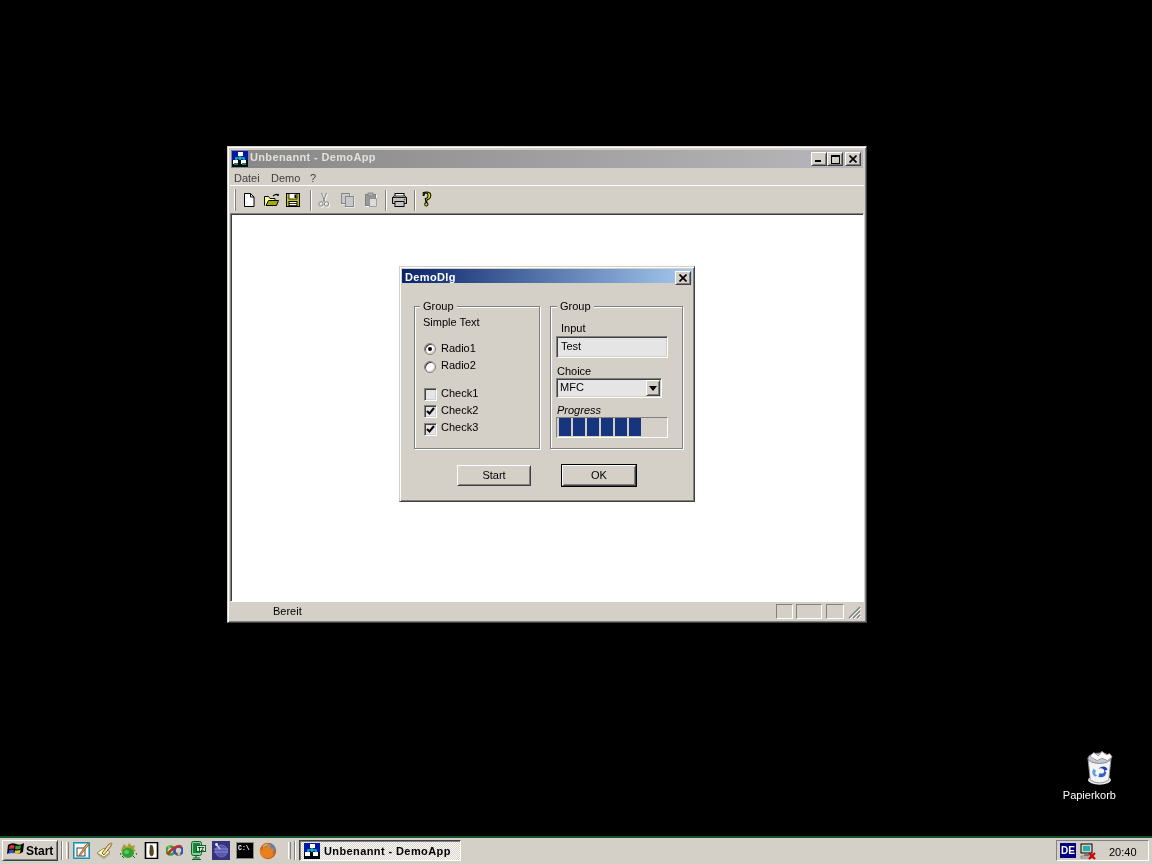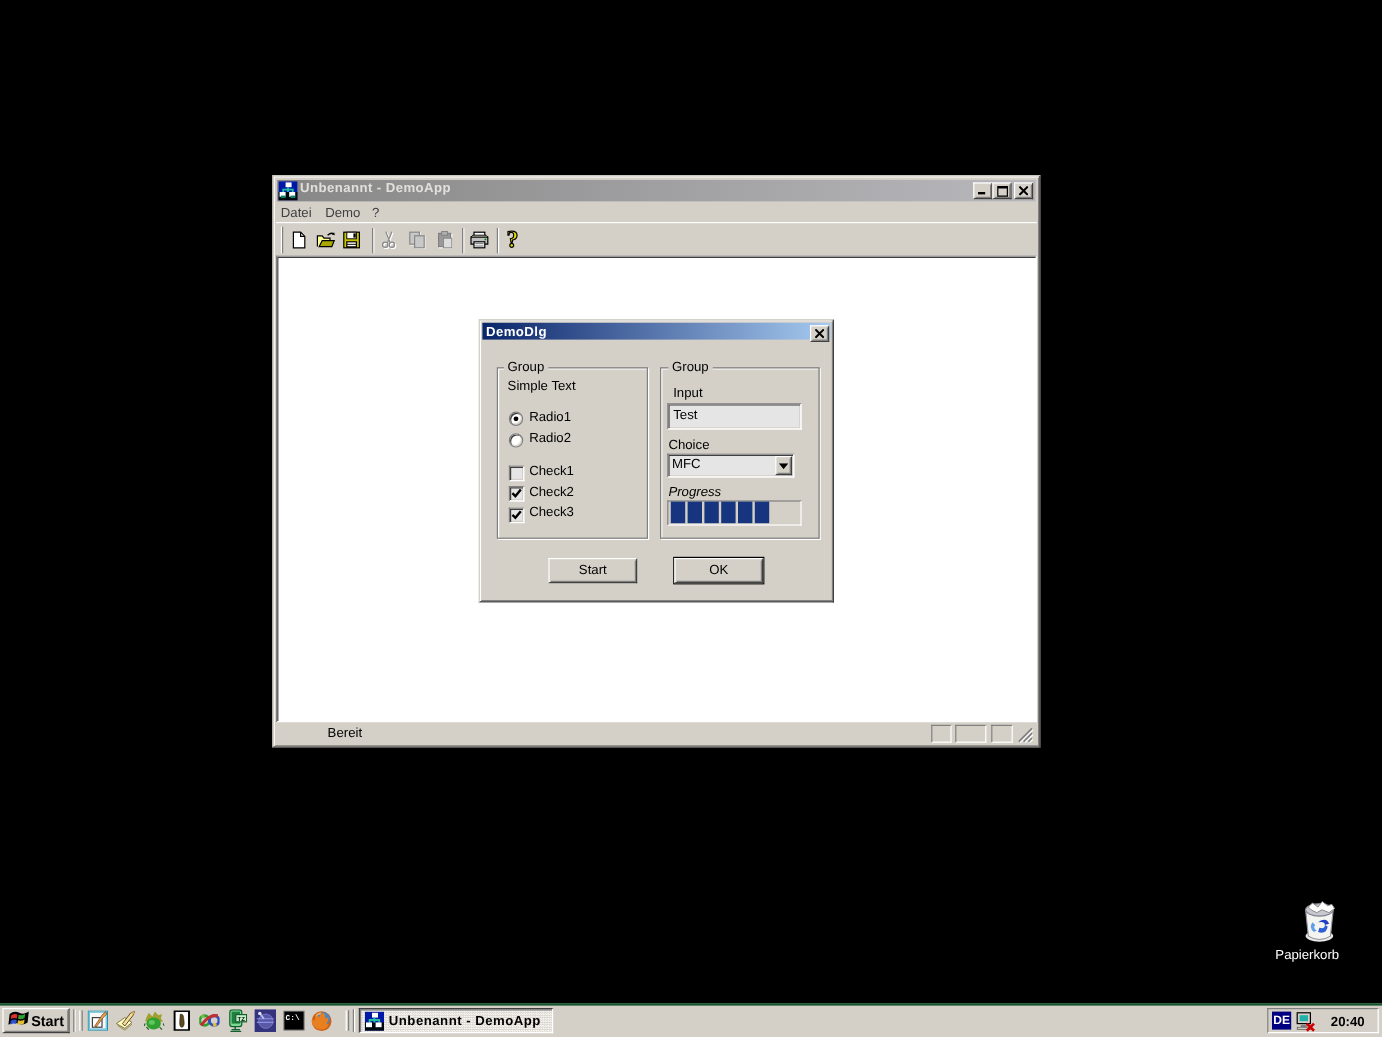--- a/index.html
+++ b/index.html
@@ -341,15 +341,15 @@
 
   <div class="abs sunken1" style="left:1056px; top:2px; width:93px; height:21px;">
     <div class="abs" style="left:3px; top:2px; width:16px; height:15px; background:#000080; color:#fff; font-weight:bold; font-size:10px; text-align:center; line-height:15px;">DE</div>
     <svg class="abs" style="left:22px; top:2px;" width="18" height="17" viewBox="0 0 18 17">
       <rect x="2" y="1" width="11" height="9" fill="#D4D0C8" stroke="#000" stroke-width="1"></rect>
       <rect x="4" y="3" width="7" height="5" fill="#20B2AA"></rect>
       <rect x="5" y="11" width="5" height="2" fill="#808080"></rect>
       <rect x="2" y="13" width="11" height="2" fill="#D4D0C8" stroke="#404040" stroke-width="0.5"></rect>
       <path d="M10 10 L16 16 M16 10 L10 16" stroke="#D00000" stroke-width="2.2"></path>
     </svg>
-    <span class="abs" style="left:52px; top:5px;font-weight:bold;">20:40</span>
+    <span class="abs" style="left:52px; top:5px;">20:40</span>
   </div>
 </div>
 
 </body></html>

